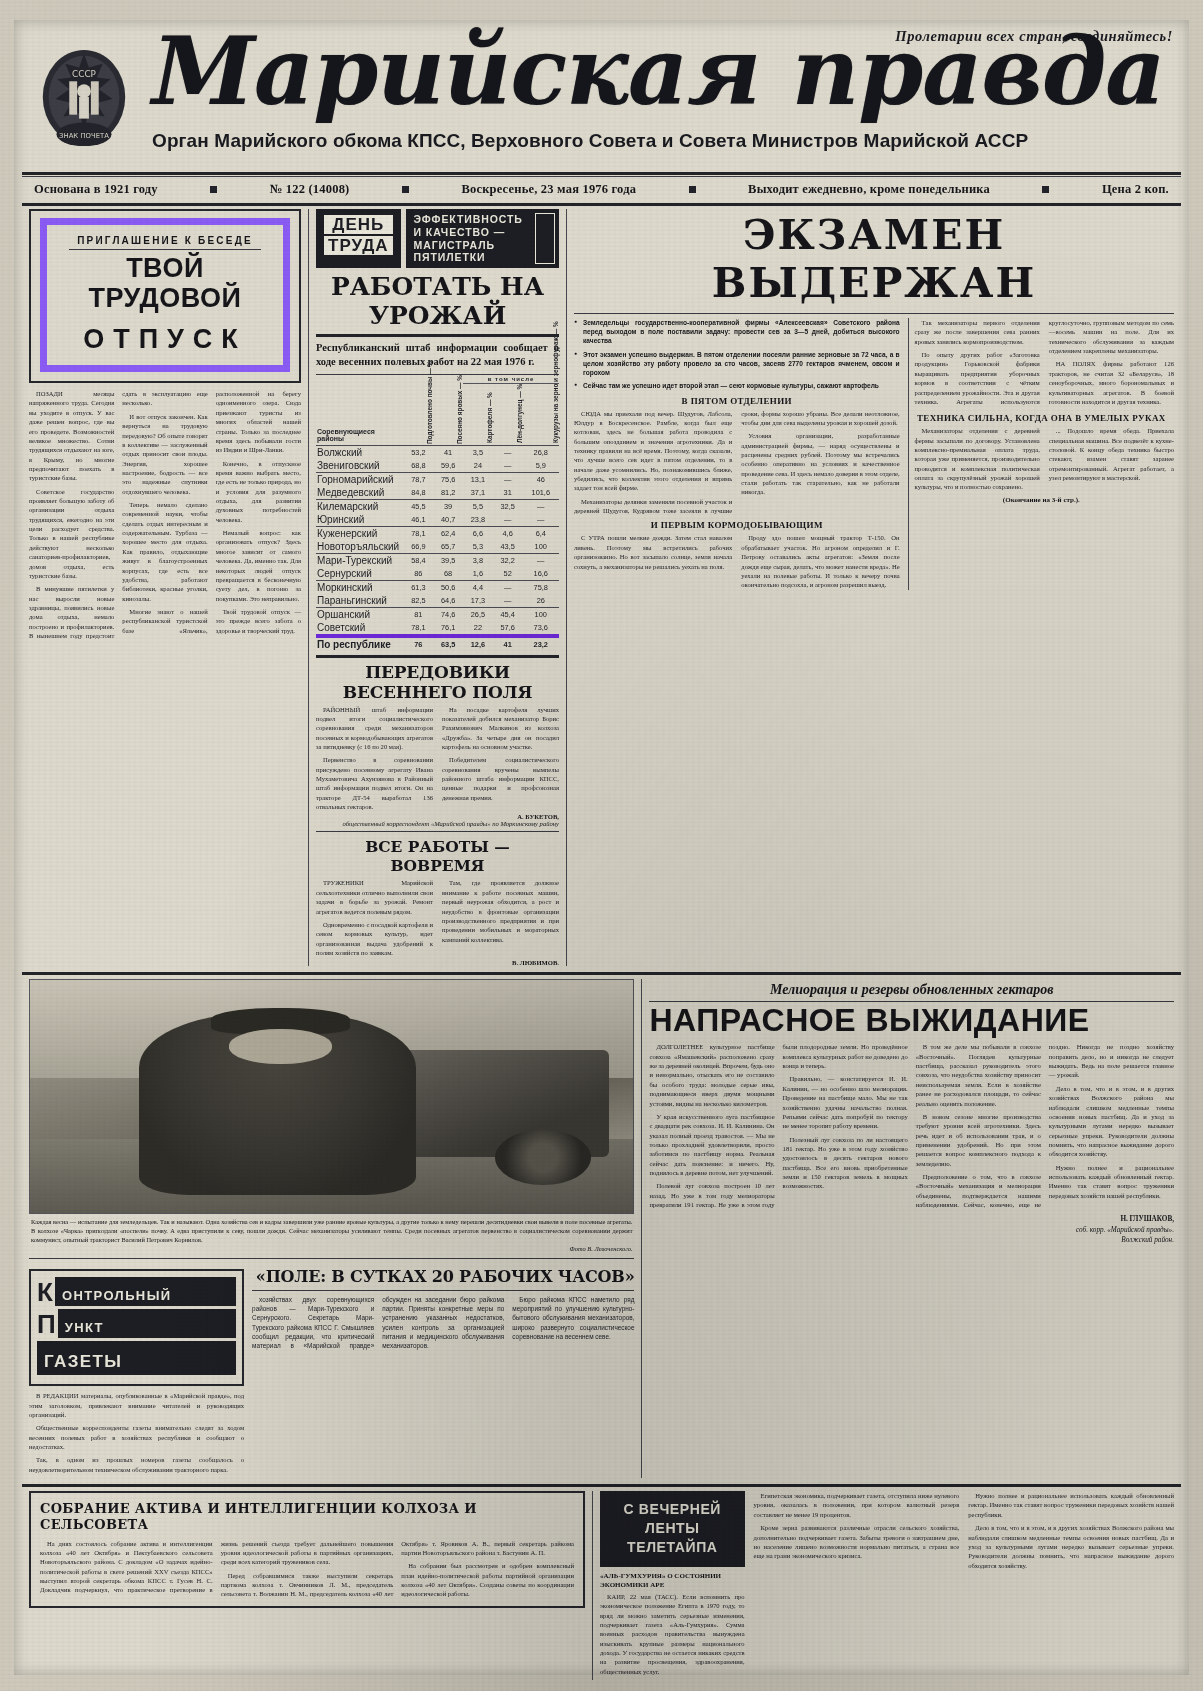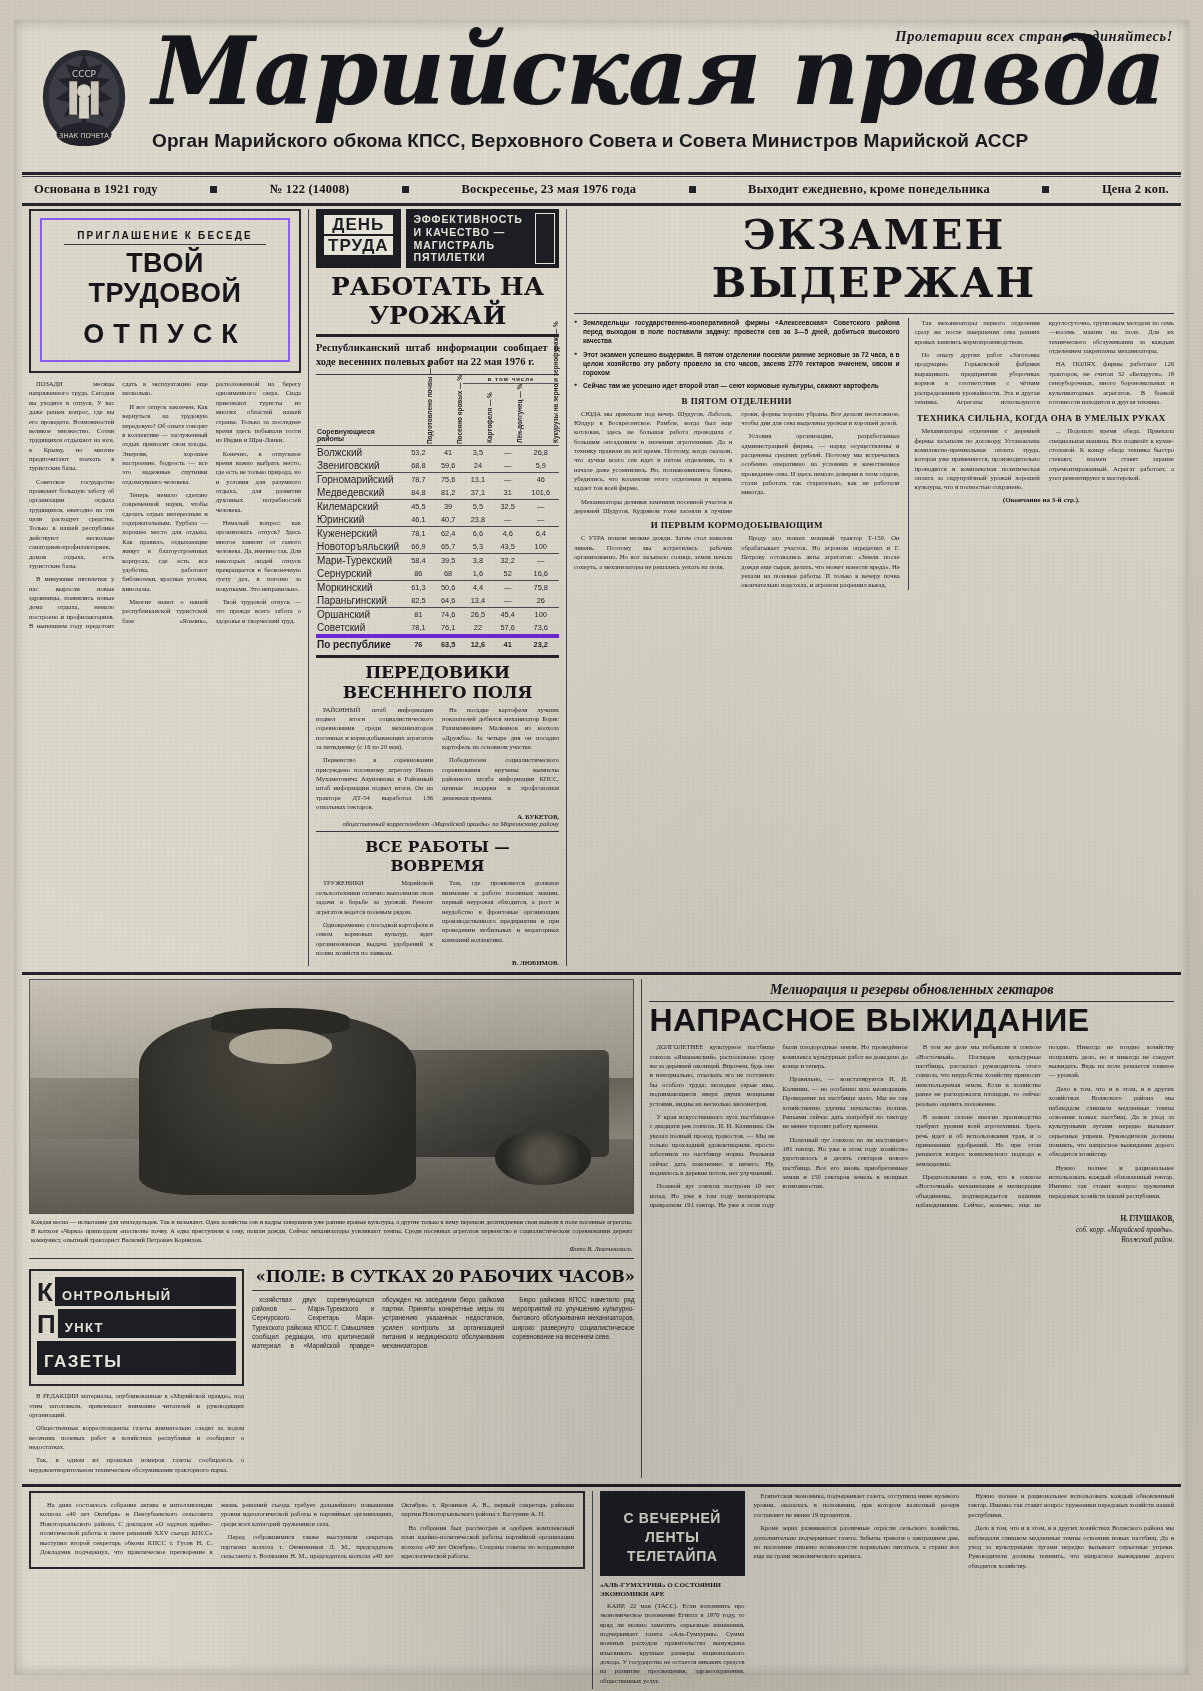--- a/index.html
+++ b/index.html
@@ -94,21 +94,21 @@
     text-align:center; padding:4px 0 3px;
   }
   .kicker-ital{
     font-family:"Liberation Serif", serif;
     font-style:italic; font-weight:bold;
     font-size:14px; text-align:center; padding:3px 0;
   }
 
   
   .leadbox{ border:2px solid #26272d; padding:7px 9px 9px; margin-bottom:6px; }
-  .leadbox .inner{ border:2px solid #8b5cf6; padding:6px 4px 8px; }
+  .leadbox .inner{ border:7px solid #8b5cf6; padding:6px 4px 8px; }
   .lead-h1{
     font-family:"Liberation Sans", sans-serif;
     font-weight:bold; font-size:27px; line-height:1.1;
     letter-spacing:.5px; text-align:center; margin:4px 0 2px;
   }
   .lead-h2{
     font-family:"Liberation Sans", sans-serif;
     font-weight:bold; font-size:27px; line-height:1.1;
     letter-spacing:9px; text-align:center; margin:12px 0 2px;
   }
@@ -258,21 +258,21 @@
   
   .botbox{ border:2px solid #26272d; padding:7px 9px; }
   .h-sobranie{
     font-family:"DejaVu Serif",serif; font-weight:bold;
     font-size:13px; line-height:1.25; letter-spacing:.3px; margin:1px 0 5px;
   }
   .teletype{
     background:#1d1e24; color:#e9e6da;
     font-family:"Liberation Sans",sans-serif; font-weight:bold;
     font-size:14px; line-height:1.35; letter-spacing:.6px;
-    text-align:center; padding:16px 6px 8px; margin-bottom:5px;
+    text-align:center; padding:7px 6px 8px; margin-bottom:5px;
     border:2px solid #1d1e24;
   }
   .tt-item{ font-family:"Liberation Serif",serif; font-weight:bold; font-size:7px; line-height:1.3; margin:4px 0 2px; }
   .endsig{ font-family:"Liberation Serif",serif; font-weight:bold; font-size:7.2px; text-align:right; line-height:1.4; margin-top:5px;}
   .endsig i{ font-weight:normal; font-style:italic; }
 </style>
 </head>
 <body>
 
 <div class="page">
@@ -463,21 +463,21 @@
               <td>61,3</td>
               <td>50,6</td>
               <td>4,4</td>
               <td>—</td>
               <td>75,8</td>
             </tr>
           <tr>
               <td class="nm">Параньгинский</td>
               <td>82,5</td>
               <td>64,6</td>
-              <td>13,4</td>
+              <td>17,3</td>
               <td>—</td>
               <td>26</td>
             </tr>
           <tr class="grp">
               <td class="nm">Оршанский</td>
               <td>81</td>
               <td>74,6</td>
               <td>26,5</td>
               <td>45,4</td>
               <td>100</td>
@@ -641,20 +641,21 @@
       </div>
     </div>
   </div>
 
   <div class="rule-thick" style="margin-top:6px;"></div>
 
   <div class="cols" style="margin-top:4px;">
 
     <div class="col" style="width:570px;">
       <div class="botbox">
+        <div class="h-sobranie">СОБРАНИЕ АКТИВА И ИНТЕЛЛИГЕНЦИИ КОЛХОЗА И СЕЛЬСОВЕТА</div>
         <div class="txt threecol">
           <p>На днях состоялось собрание актива и интеллигенции колхоза «40 лет Октября» и Пектубаевского сельсовета Новоторъяльского района. С докладом «О задачах идейно-политической работы в свете решений XXV съезда КПСС» выступил второй секретарь обкома КПСС т. Гусев Н. С. Докладчик подчеркнул, что практическое претворение в жизнь решений съезда требует дальнейшего повышения уровня идеологической работы в партийных организациях, среди всех категорий тружеников села.</p>
           <p>Перед собравшимися также выступили секретарь парткома колхоза т. Овчинников Л. М., председатель сельсовета т. Волжанин Н. М., председатель колхоза «40 лет Октября» т. Яровиков А. В., первый секретарь райкома партии Новоторъяльского района т. Бастунин А. П.</p>
           <p>На собрании был рассмотрен и одобрен комплексный план идейно-политической работы партийной организации колхоза «40 лет Октября». Созданы советы по координации идеологической работы.</p>
         </div>
       </div>
     </div>
 
     <div class="col vline" style="width:589px;">
       <div style="display:flex; gap:9px;">

